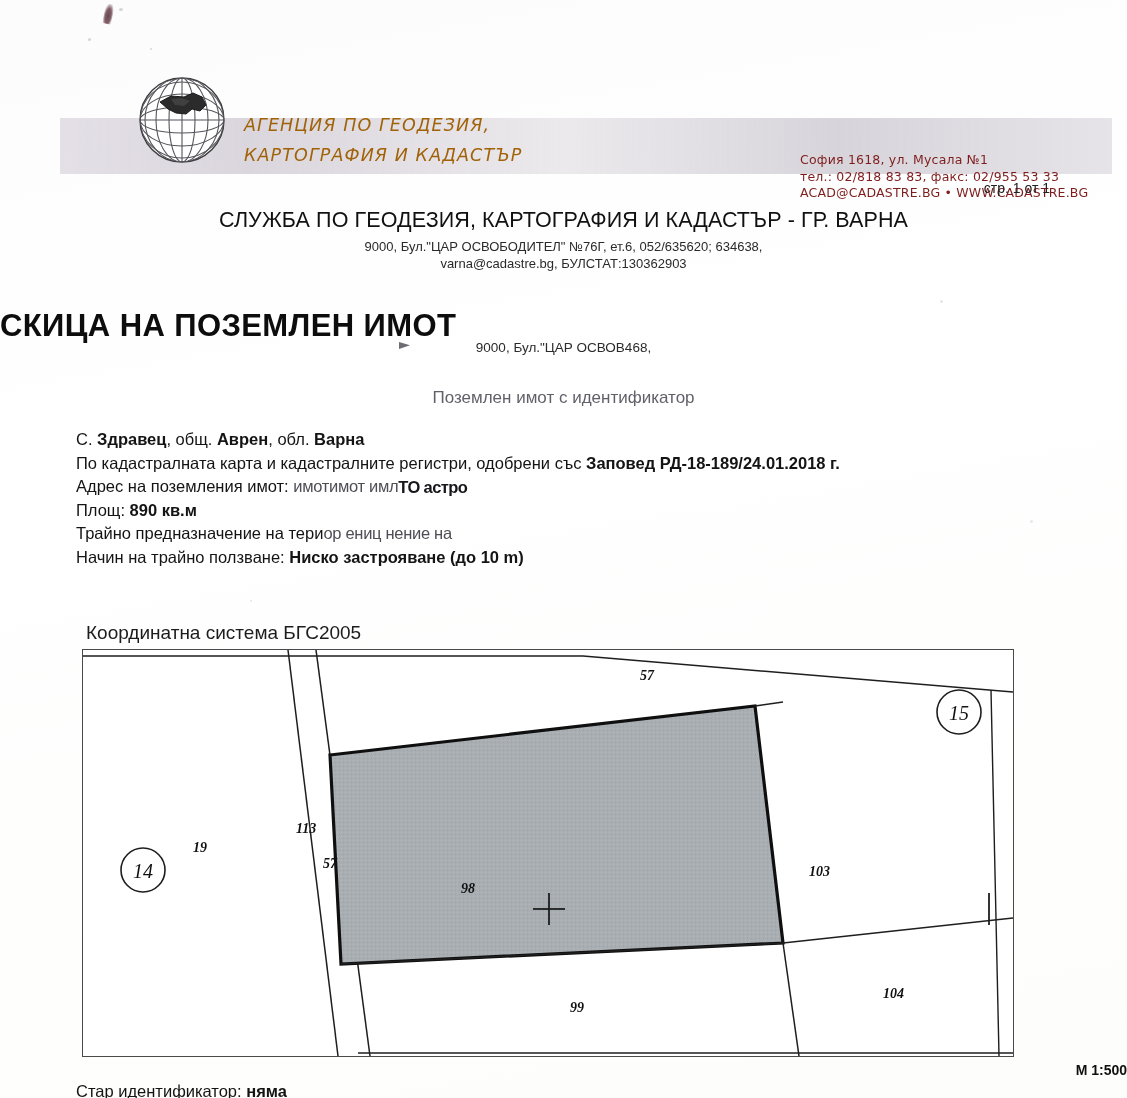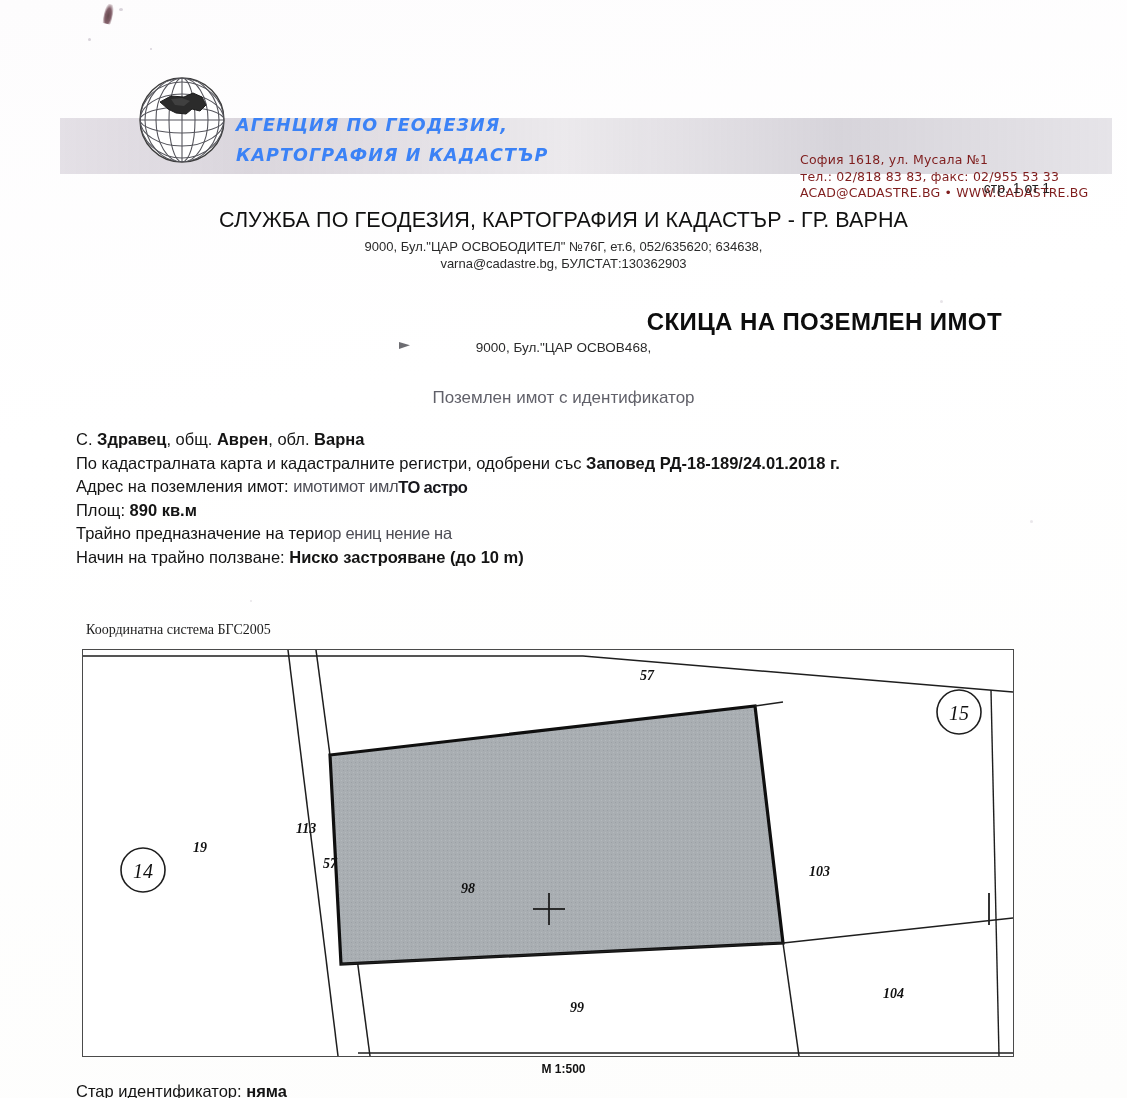--- a/index.html
+++ b/index.html
@@ -52,28 +52,28 @@
 
   .logo {
     position: absolute;
     left: 130px; top: 66px;
     width: 104px; height: 104px;
   }
   .logo svg { display: block; }
 
   .agency-name {
     position: absolute;
-    left: 236px; top: 110px;
+    left: 244px; top: 110px;
     font-family: "DejaVu Sans", sans-serif;
-    font-weight: 700;
+    font-weight: 400;
     font-style: italic;
     font-size: 17.5px;
     letter-spacing: 1.1px;
     line-height: 30px;
-    color: #3b82f6;
+    color: #a16207;
     white-space: pre-line;
   }
 
   .contact-block {
     position: absolute;
     left: 800px; top: 108px;
     font-family: "DejaVu Sans", sans-serif;
     font-size: 12.5px;
     line-height: 16.5px;
     color: #7f1d1d;
@@ -106,22 +106,22 @@
     font-size: 13px;
     line-height: 17px;
     color: #2a2a2a;
     white-space: pre-line;
   }
 
   
   .doc-title {
     position: absolute;
     left: 0; top: 308px; width: 1002px;
-    text-align: right;
-    font-size: 24px;
+    text-align: left;
+    font-size: 31px;
     font-weight: 700;
     letter-spacing: .4px;
     color: #0d0d0d;
   }
   .doc-title-sub {
     position: absolute;
     left: 0; top: 340px; width: 1127px;
     text-align: center;
     font-size: 13.5px;
     color: #2b2b2b;
@@ -169,39 +169,38 @@
     font-weight: 700;
     color: #15151a;
     letter-spacing: -.6px;
     transform: translateY(1px);
   }
 
   
   .coord-label {
     position: absolute;
     left: 86px; top: 622px;
-    font-size: 14px;
+    font-size: 19px;
     color: #1c1c1c;
-    font-family: Liberation Serif, serif;
   }
   .map-frame {
     position: absolute;
     left: 82px; top: 649px;
     width: 932px; height: 408px;
     border: 1.6px solid #4a4a4a;
     background: #ffffff;
     overflow: hidden;
   }
   .map-frame svg { display: block; }
 
   .scale-label {
     position: absolute;
     left: 0; top: 1062px; width: 1127px;
-    text-align: center;
-    font-size: 12px;
+    text-align: right;
+    font-size: 14px;
     font-weight: 700;
     color: #101010;
   }
 
   .footer-line {
     position: absolute;
     left: 76px; top: 1082px;
     font-size: 16.5px;
     color: #141414;
     white-space: nowrap;

